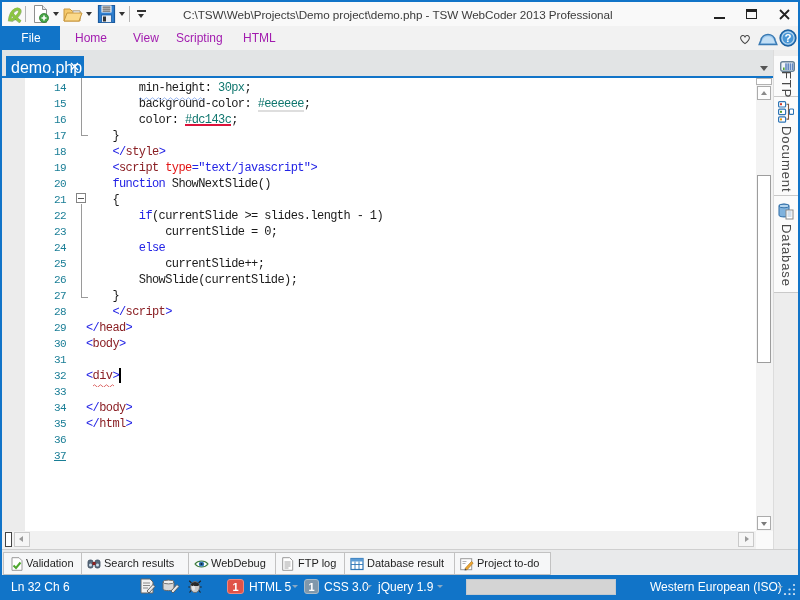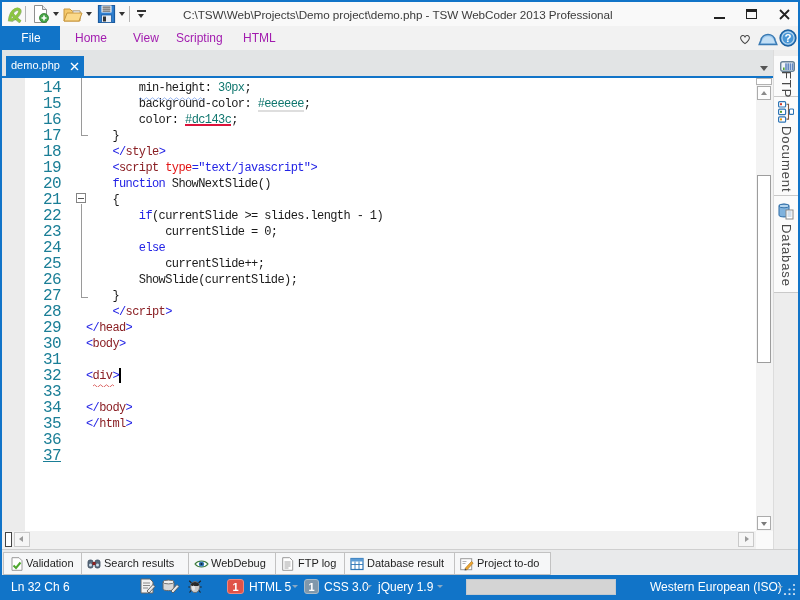--- a/index.html
+++ b/index.html
@@ -9,26 +9,26 @@
 .abs { position:absolute; }
 
 #titlebar { position:absolute; left:2px; top:2px; width:796px; height:24px; background:#f9f9f9; }
 #title { position:absolute; top:6px; left:181px; font-size:11.7px; color:#3b3b3b; letter-spacing:-0.05px; }
 
 #ribbon { position:absolute; left:2px; top:26px; width:796px; height:24px; background:#f2f2f2; }
 .rtab { position:absolute; top:5px; font-size:12px; color:#a21caf; }
 #filetab { position:absolute; left:0px; top:0px; width:58px; height:26.5px; background:#1174c8; color:#fff; font-size:12px; text-align:center; line-height:25px; }
 
 #tabrow { position:absolute; left:2px; top:50px; width:771px; height:25.5px; background:#e2e4e5; }
-#doctab { position:absolute; left:6px; top:56px; width:78px; height:20px; background:#1174c8; color:#fff; font-size:11px; z-index:4; }
+#doctab { position:absolute; left:6px; top:56px; width:78px; height:20px; background:#1174c8; color:#fff; font-size:16px; z-index:4; }
 #blueline { position:absolute; left:0px; top:75.5px; width:773px; height:2.5px; background:#1174c8; z-index:3; }
 
 #editor { position:absolute; left:2px; top:76px; width:754px; height:455px; background:#fff; overflow:hidden; }
 #gutterstrip { position:absolute; left:0; top:0; width:23px; height:455px; background:#ececec; }
-.ln { position:absolute; left:28px; width:44px; height:16px; font-family:"Liberation Mono", monospace; font-size:16px; letter-spacing:-0.6px; color:#1a7e96; text-align:center; line-height:16px; }
+.ln { position:absolute; left:20px; width:44px; height:16px; font-family:"Liberation Mono", monospace; font-size:11px; letter-spacing:-0.6px; color:#1a7e96; text-align:right; line-height:16px; }
 .cl { position:absolute; left:84px; height:16px; font-family:"Liberation Mono", monospace; font-size:12px; letter-spacing:-0.6px; color:#1a1a1a; line-height:16px; white-space:pre; }
 .k { color:#2323e5; }   
 .t { color:#8a1f24; }   
 .b { color:#2323e5; }   
 .a { color:#e21313;margin-top:17px; }   
 .v { color:#0f766e; }   
 
 #vsb { position:absolute; left:756px; top:78px; width:17px; height:453px; background:#f3f3f3; }
 #hsb { position:absolute; left:2px; top:531px; width:754px; height:18px; background:#f1f1f1; }
 

